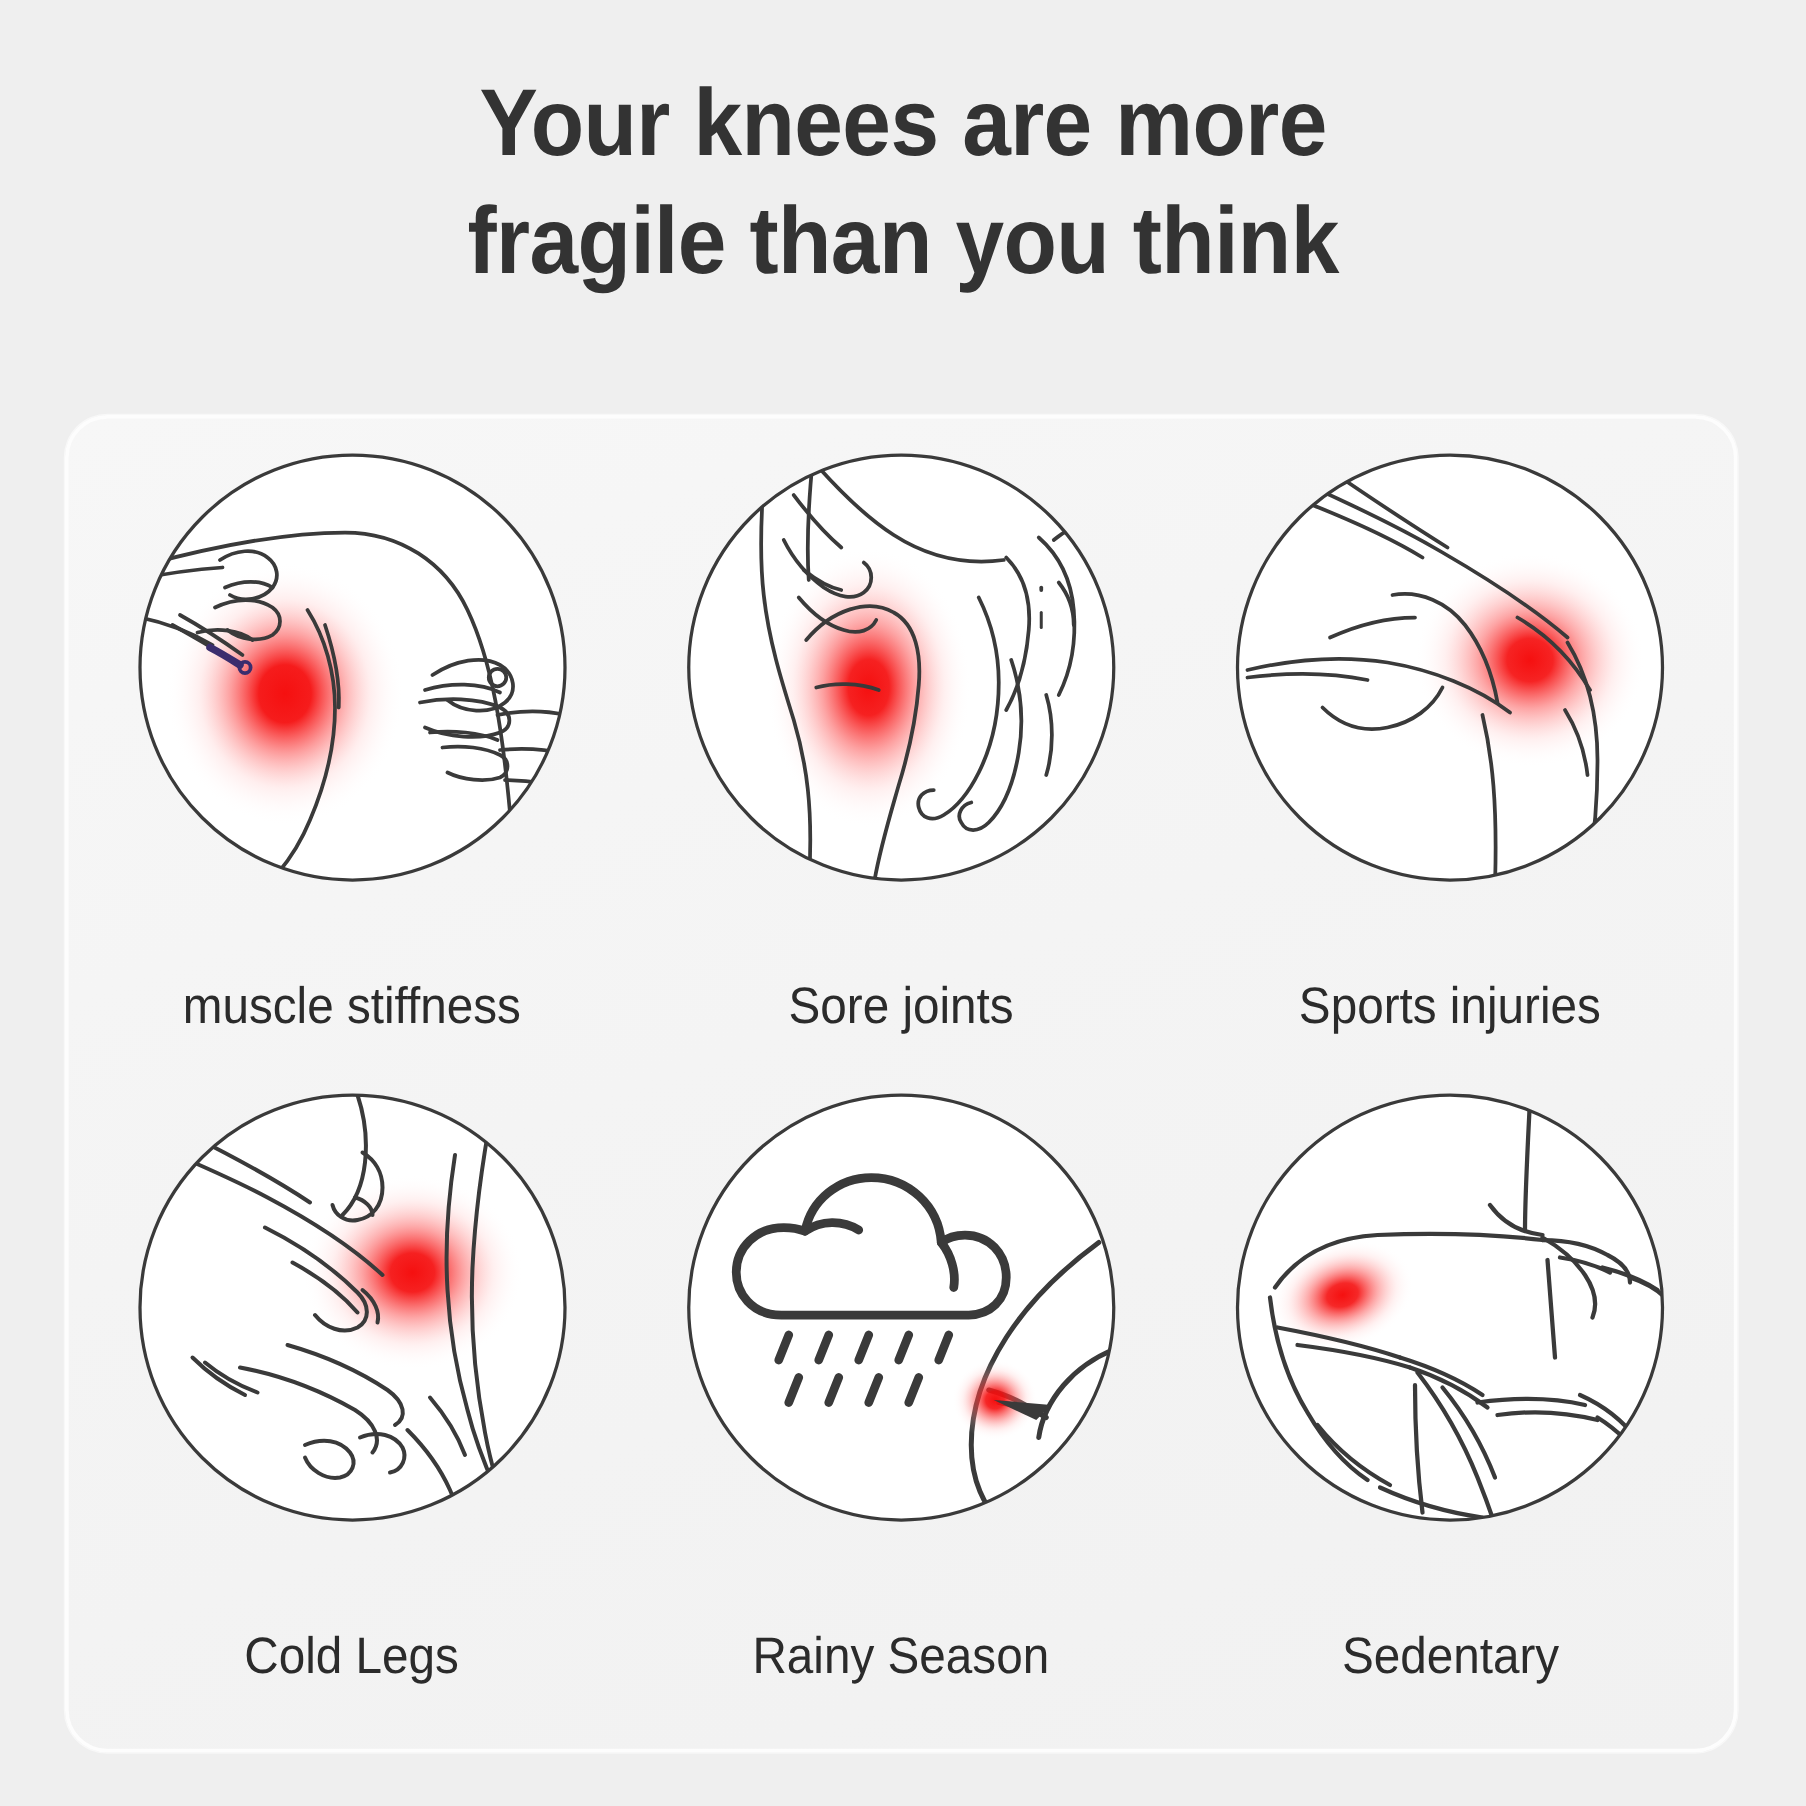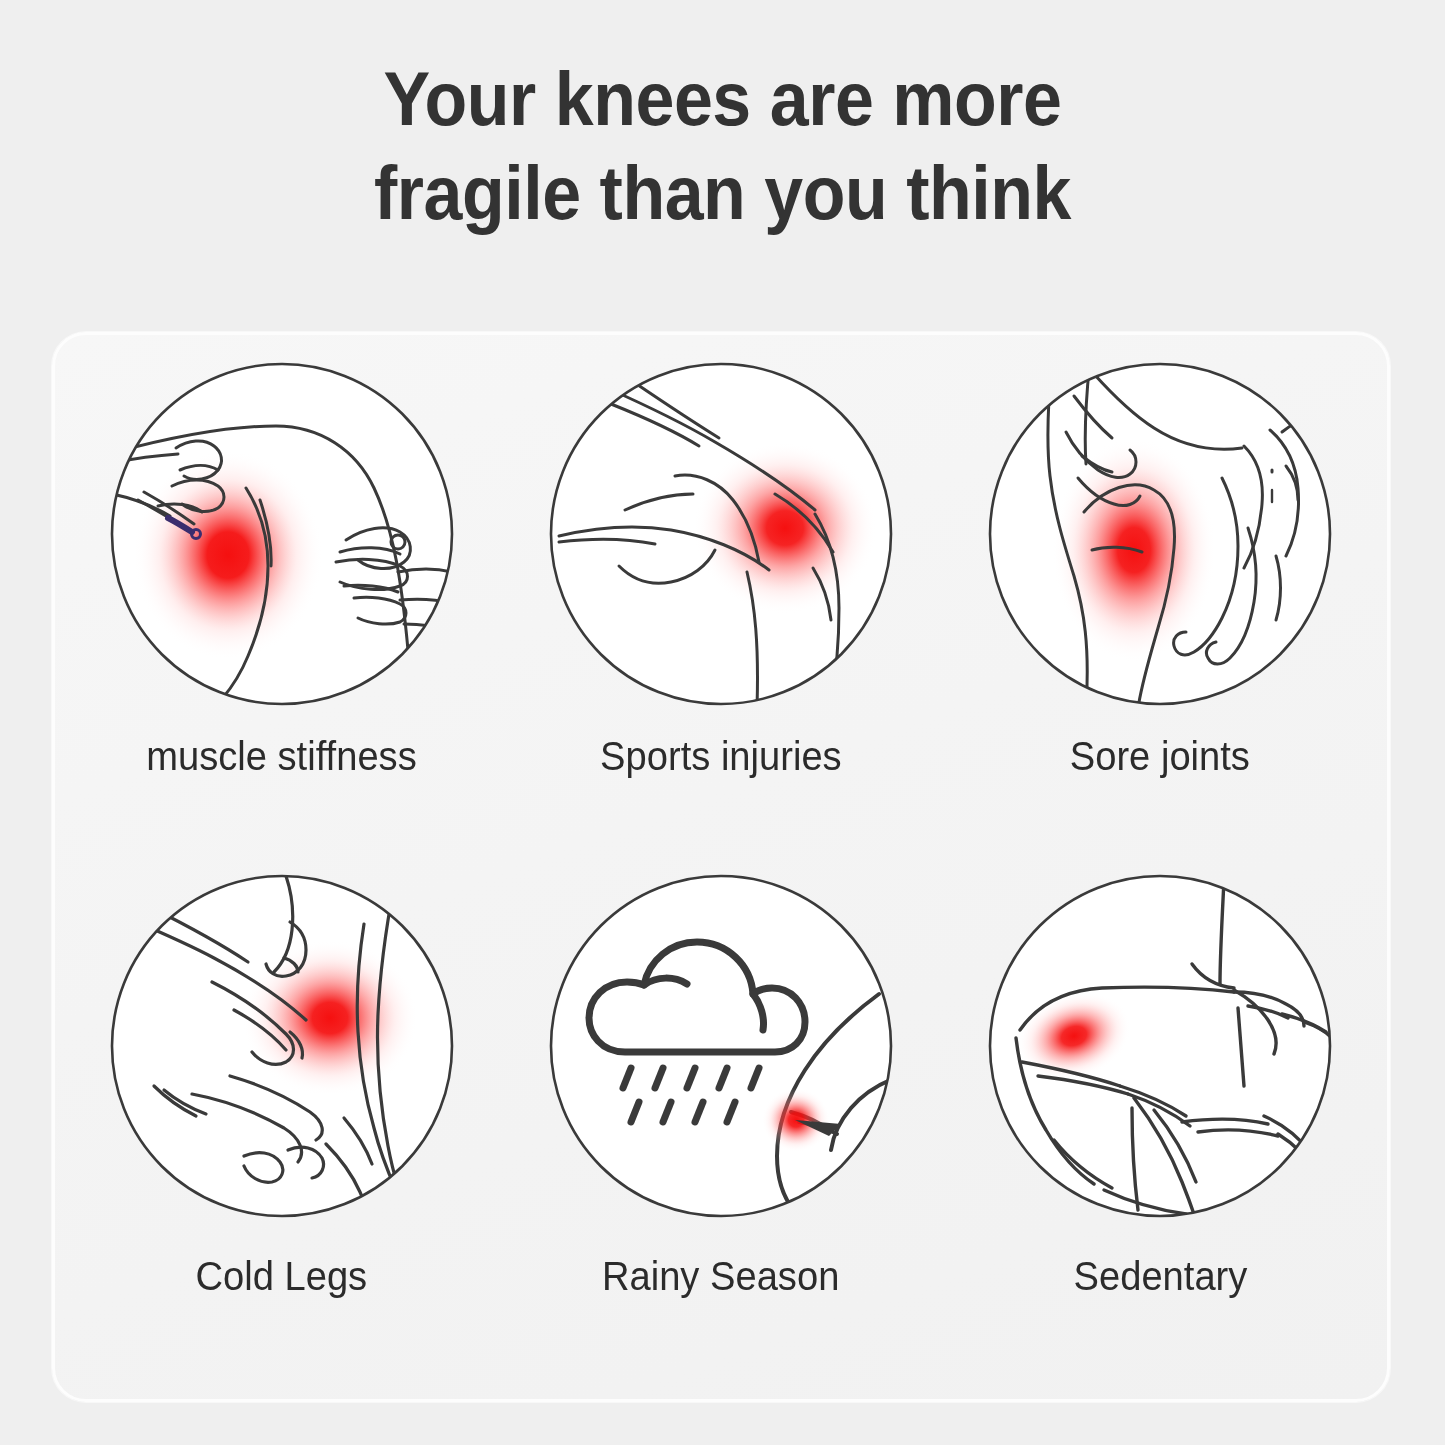--- a/index.html
+++ b/index.html
@@ -67,20 +67,21 @@
     box-sizing: border-box;
     padding: 28px 10px 18px 10px;
   }
 
   .cell {
     position: relative;
     display: flex;
     flex-direction: column;
     align-items: center;
     justify-content: flex-start;
+    gap: 48px;
   }
 
   .circle-wrap {
     position: relative;
     width: 348px;
     height: 348px;
   }
   .circle-wrap svg {
     display: block;
     width: 348px;
@@ -163,62 +164,20 @@
           </g>
         </svg>
       </div>
       <div class="cell-label">muscle stiffness</div>
     </div>
 
     <div class="cell row1">
       <div class="circle-wrap">
         <svg viewBox="0 0 348 348" xmlns="http://www.w3.org/2000/svg">
           <defs>
-            <radialGradient id="g3" cx="50%" cy="50%" r="50%">
-              <stop offset="0%" stop-color="#f51010" stop-opacity="1"></stop>
-              <stop offset="20%" stop-color="#f51010" stop-opacity="0.92"></stop>
-              <stop offset="45%" stop-color="#fb4a4a" stop-opacity="0.5"></stop>
-              <stop offset="74%" stop-color="#ffb4b4" stop-opacity="0.2"></stop>
-              <stop offset="100%" stop-color="#ffffff" stop-opacity="0"></stop>
-            </radialGradient>
-            <clipPath id="c3">
-                <circle cx="174" cy="174" r="170"></circle>
-              </clipPath>
-          </defs>
-          <circle cx="174" cy="174" r="170" fill="#ffffff" stroke="#3a3a3a" stroke-width="2.6"></circle>
-          <g clip-path="url(#c3)">
-            <ellipse cx="238" cy="168" rx="92" ry="86" fill="url(#g3)"></ellipse>
-            <g fill="none" stroke="#3a3a3a" stroke-width="3" stroke-linecap="round" stroke-linejoin="round">
-
-              <path d="M60 28 C96 44 134 62 168 82 C206 104 240 126 268 150"></path>
-              <path d="M72 12 C104 34 140 58 172 78"></path>
-              <path d="M64 44 C94 56 126 70 152 86"></path>
-
-              <path d="M12 176 C46 168 86 164 124 170 C160 176 196 190 222 210"></path>
-              <path d="M12 182 C44 178 78 178 108 184"></path>
-
-              <path d="M128 116 C150 112 172 122 186 140 C200 158 208 180 212 202"></path>
-              <path d="M78 150 C100 140 124 134 146 134"></path>
-              <path d="M72 206 C86 220 104 226 124 222 C144 218 160 206 168 190"></path>
-
-              <path d="M200 212 C208 246 212 284 210 348"></path>
-              <path d="M268 154 C284 180 292 212 292 248 C292 290 288 322 282 348"></path>
-              <path d="M228 134 C252 148 272 168 286 192"></path>
-              <path d="M266 208 C276 224 282 242 284 260"></path>
-            </g>
-          </g>
-        </svg>
-      </div>
-      <div class="cell-label">Sports injuries</div>
-    </div>
-
-    <div class="cell row1">
-      <div class="circle-wrap">
-        <svg viewBox="0 0 348 348" xmlns="http://www.w3.org/2000/svg">
-          <defs>
             <radialGradient id="g2" cx="50%" cy="50%" r="50%">
               <stop offset="0%" stop-color="#f51010" stop-opacity="1"></stop>
               <stop offset="20%" stop-color="#f51010" stop-opacity="0.93"></stop>
               <stop offset="45%" stop-color="#fb4a4a" stop-opacity="0.52"></stop>
               <stop offset="74%" stop-color="#ffb4b4" stop-opacity="0.2"></stop>
               <stop offset="100%" stop-color="#ffffff" stop-opacity="0"></stop>
             </radialGradient>
             <clipPath id="c2">
                 <circle cx="174" cy="174" r="170"></circle>
               </clipPath>
@@ -247,20 +206,62 @@
               <path d="M290 196 C296 216 296 240 290 260"></path>
               <path d="M296 72 C308 62 320 58 332 60"></path>
               <path d="M300 106 C308 116 312 128 312 140"></path>
             </g>
             <path d="M286 110 l0 2" stroke="#3a3a3a" stroke-width="3" stroke-linecap="round"></path>
             <path d="M286 130 l0 12" stroke="#3a3a3a" stroke-width="2.4" stroke-linecap="round"></path>
           </g>
         </svg>
       </div>
       <div class="cell-label">Sore joints</div>
+    </div>
+
+    <div class="cell row1">
+      <div class="circle-wrap">
+        <svg viewBox="0 0 348 348" xmlns="http://www.w3.org/2000/svg">
+          <defs>
+            <radialGradient id="g3" cx="50%" cy="50%" r="50%">
+              <stop offset="0%" stop-color="#f51010" stop-opacity="1"></stop>
+              <stop offset="20%" stop-color="#f51010" stop-opacity="0.92"></stop>
+              <stop offset="45%" stop-color="#fb4a4a" stop-opacity="0.5"></stop>
+              <stop offset="74%" stop-color="#ffb4b4" stop-opacity="0.2"></stop>
+              <stop offset="100%" stop-color="#ffffff" stop-opacity="0"></stop>
+            </radialGradient>
+            <clipPath id="c3">
+                <circle cx="174" cy="174" r="170"></circle>
+              </clipPath>
+          </defs>
+          <circle cx="174" cy="174" r="170" fill="#ffffff" stroke="#3a3a3a" stroke-width="2.6"></circle>
+          <g clip-path="url(#c3)">
+            <ellipse cx="238" cy="168" rx="92" ry="86" fill="url(#g3)"></ellipse>
+            <g fill="none" stroke="#3a3a3a" stroke-width="3" stroke-linecap="round" stroke-linejoin="round">
+
+              <path d="M60 28 C96 44 134 62 168 82 C206 104 240 126 268 150"></path>
+              <path d="M72 12 C104 34 140 58 172 78"></path>
+              <path d="M64 44 C94 56 126 70 152 86"></path>
+
+              <path d="M12 176 C46 168 86 164 124 170 C160 176 196 190 222 210"></path>
+              <path d="M12 182 C44 178 78 178 108 184"></path>
+
+              <path d="M128 116 C150 112 172 122 186 140 C200 158 208 180 212 202"></path>
+              <path d="M78 150 C100 140 124 134 146 134"></path>
+              <path d="M72 206 C86 220 104 226 124 222 C144 218 160 206 168 190"></path>
+
+              <path d="M200 212 C208 246 212 284 210 348"></path>
+              <path d="M268 154 C284 180 292 212 292 248 C292 290 288 322 282 348"></path>
+              <path d="M228 134 C252 148 272 168 286 192"></path>
+              <path d="M266 208 C276 224 282 242 284 260"></path>
+            </g>
+          </g>
+        </svg>
+      </div>
+      <div class="cell-label">Sports injuries</div>
     </div>
 
     <div class="cell row2">
       <div class="circle-wrap">
         <svg viewBox="0 0 348 348" xmlns="http://www.w3.org/2000/svg">
           <defs>
             <radialGradient id="g5" cx="50%" cy="50%" r="50%">
               <stop offset="0%" stop-color="#f51010" stop-opacity="1"></stop>
               <stop offset="20%" stop-color="#f51010" stop-opacity="0.93"></stop>
               <stop offset="46%" stop-color="#fb4a4a" stop-opacity="0.5"></stop>

